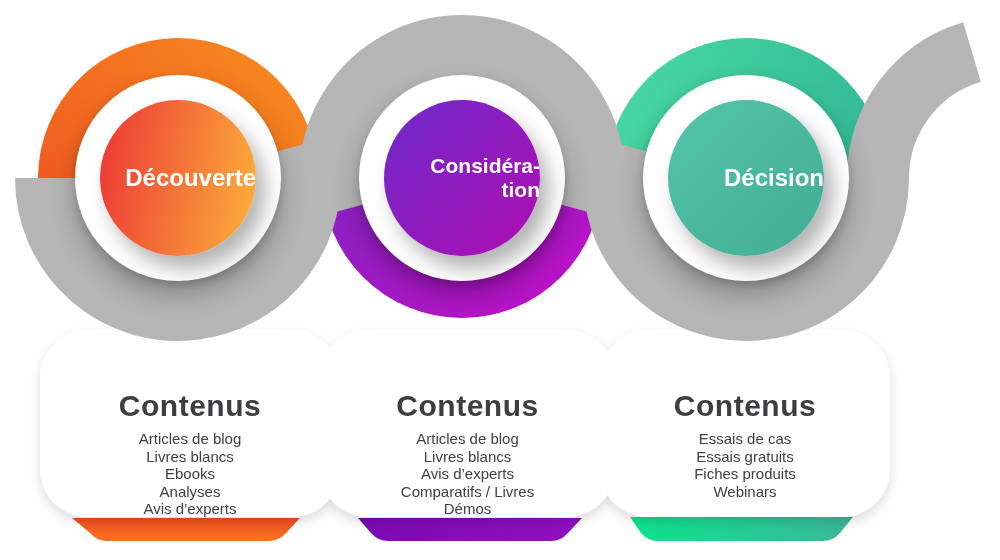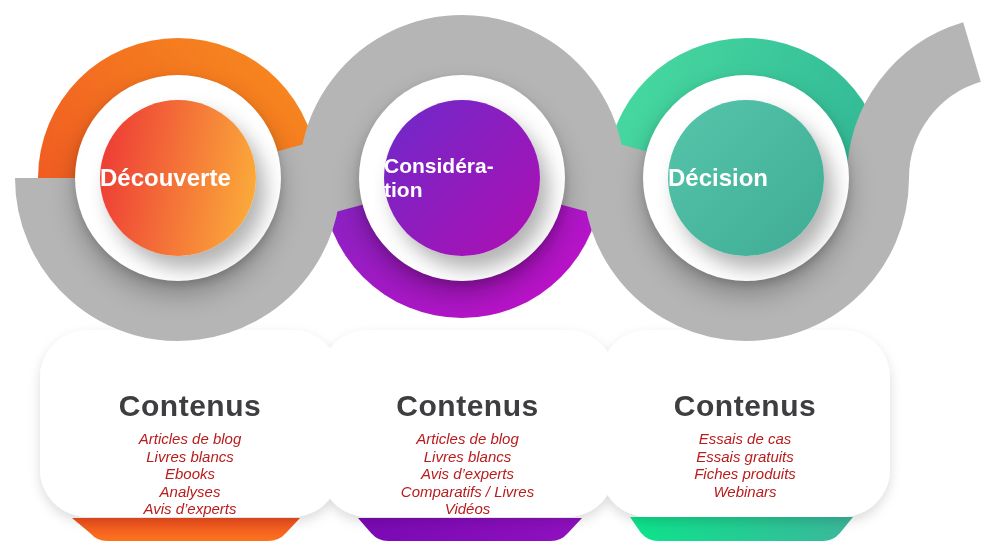--- a/index.html
+++ b/index.html
@@ -6,36 +6,36 @@
   .canvas{position:relative;width:1000px;height:560px;overflow:hidden;
           font-family:"Liberation Sans", sans-serif;}
   .layer-svg{position:absolute;left:0;top:0;z-index:1;}
 
   
   .ring-white{position:absolute;width:206px;height:206px;border-radius:50%;
     background:#ffffff;z-index:2;
     box-shadow:0 14px 26px rgba(0,0,0,.25), 0 4px 9px rgba(0,0,0,.12);}
   
   .disc{position:absolute;width:156px;height:156px;border-radius:50%;z-index:3;
-    display:flex;flex-direction:column;align-items:flex-start;justify-content:center;
+    display:flex;flex-direction:column;align-items:flex-end;justify-content:center;
     box-shadow:9px 13px 20px rgba(0,0,0,.30);
     color:#fff;font-weight:bold;text-align:center;}
   .disc .l1{font-size:24px;line-height:26px;}
   .disc.two-line .l1,.disc.two-line .l2{font-size:21px;line-height:24px;}
   .disc .l2:empty{display:none;}
   .disc-1{background:linear-gradient(100deg,#ee3f36 8%,#fbac3a 95%);}
   .disc-2{background:linear-gradient(135deg,#7427c8 10%,#a911b4 90%);}
   .disc-3{background:linear-gradient(135deg,#53c3a8 10%,#42ae97 90%);}
 
   
   .contents{position:absolute;top:388px;z-index:4;text-align:center;}
   .contents .heading{font-size:30px;line-height:36px;font-weight:800;color:#3e3e41;
     letter-spacing:.5px;}
   .contents .items{margin-top:6px;}
-  .contents .item{font-size:15px;line-height:17.5px;color:#b91c1c;font-style:italic;}
+  .contents .item{font-size:15px;line-height:17.5px;color:#404040;}
 </style>
 </head>
 <body>
 
 <div class="canvas">
 
   <svg class="layer-svg" width="1000" height="560" viewBox="0 0 1000 560">
     <defs>
       <linearGradient id="gradRing1" x1="0" y1="1" x2="1" y2="0">
         <stop offset="0" stop-color="#ed4b23"></stop>
@@ -114,21 +114,21 @@
         <div class="item">Avis d’experts</div>
       </div>
   </div>
   <div class="contents" style="left:320px;width:295px;">
     <div class="heading">Contenus</div>
     <div class="items">
         <div class="item">Articles de blog</div>
         <div class="item">Livres blancs</div>
         <div class="item">Avis d’experts</div>
         <div class="item">Comparatifs / Livres</div>
-        <div class="item">Vidéos</div>
+        <div class="item">Démos</div>
       </div>
   </div>
   <div class="contents" style="left:600px;width:290px;">
     <div class="heading">Contenus</div>
     <div class="items">
         <div class="item">Essais de cas</div>
         <div class="item">Essais gratuits</div>
         <div class="item">Fiches produits</div>
         <div class="item">Webinars</div>
       </div>

